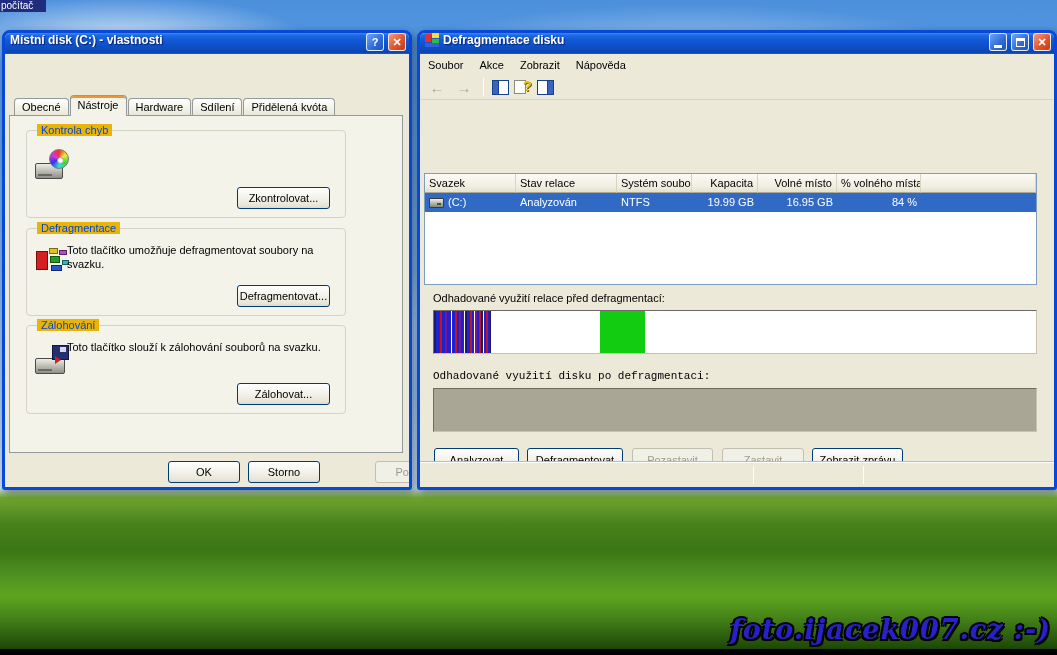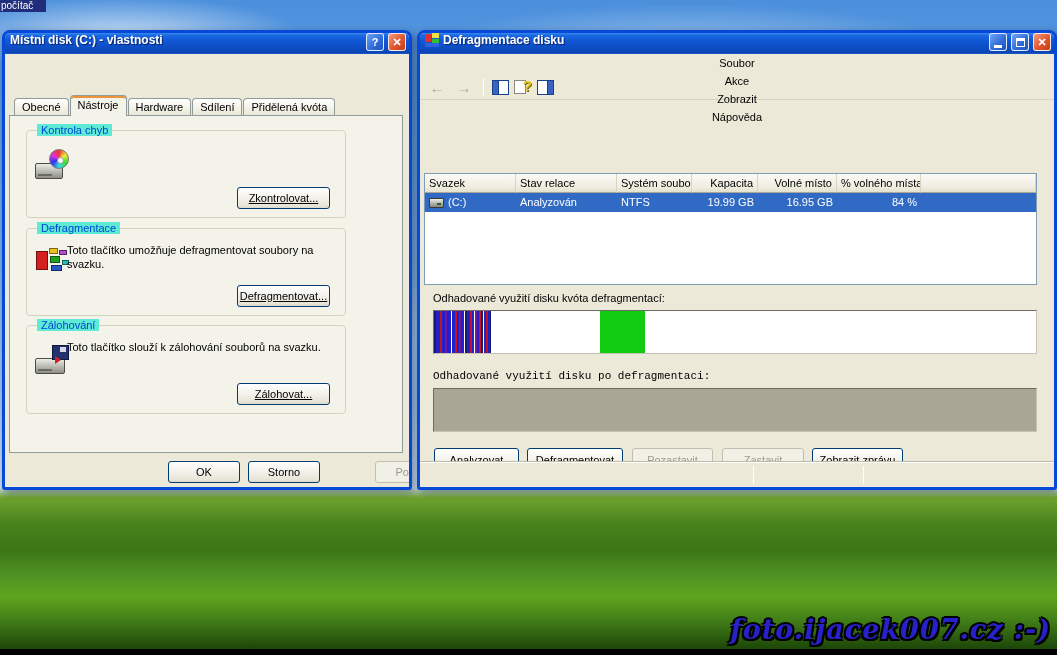--- a/index.html
+++ b/index.html
@@ -42,23 +42,23 @@
   #props { left:2px; top:30px; width:410px; height:460px; }
   .props-body { position:relative; width:100%; height:433px; }
   .tabs { position:absolute; left:5px; top:41px; height:21px; display:flex; align-items:flex-end; padding-left:4px; }
   .tab { height:18px; line-height:17px; padding:0 7px; border:1px solid #919B9C; border-bottom:none;
     border-radius:4px 4px 0 0; margin-right:1px; background:linear-gradient(180deg,#FFFFFF,#F2F1E6 60%,#E7E5D4); }
   .tab.active { height:21px; line-height:19px; background:#F4F3EA; position:relative; z-index:3;
     box-shadow:inset 0 3px 0 -1px #ED9438; }
   .tab-page { position:absolute; left:4px; top:61px; width:394px; height:338px;
     border:1px solid #919B9C; background:#F4F3EA; z-index:2; }
   .groupbox { position:absolute; left:16px; width:320px; border:1px solid #D5D2C2; border-radius:4px; }
-  .groupbox .gb-title { position:absolute; top:-7px; left:10px; background:#5eead4; padding:0 4px; color:#0046D5; }
+  .groupbox .gb-title { position:absolute; top:-7px; left:10px; background:#eab308; padding:0 4px; color:#0046D5; }
   .gb-text { position:absolute; left:40px; top:14px; width:258px; line-height:14px; }
-  .gb-btn { position:absolute; left:210px; bottom:8px; width:93px; height:22px;text-decoration:underline; }
+  .gb-btn { position:absolute; left:210px; bottom:8px; width:93px; height:22px; }
 
   .xp-btn { height:22px; border:1px solid #003C74; border-radius:3px; background:
     linear-gradient(180deg,#FFFFFF,#F4F3EC 45%,#E9E7DA 85%,#DDDACB); font-size:11px;
     display:flex; align-items:center; justify-content:center; }
   .xp-btn.disabled { color:#9D9A8F; border-color:#C3BFB0; background:#F1F0E7; }
 
   .footer-btns { position:absolute; top:407px; left:0; width:404px; height:22px; }
   .footer-btns .xp-btn { position:absolute; width:72px; }
 
   
@@ -72,21 +72,21 @@
     background:#F7F7F2; border:1px solid #999; }
   .frag-block { position:absolute; }
   .floppy { position:absolute; right:2px; top:1px; width:17px; height:15px; background:#25306E;
     border:1px solid #11173A; }
   .floppy::after { content:""; position:absolute; right:2px; top:1px; width:6px; height:5px; background:#D8D8E8; }
   .backup-arrow { position:absolute; right:10px; top:12px; width:0; height:0;
     border-left:6px solid #C22; border-top:4px solid transparent; border-bottom:4px solid transparent; }
 
   
   #defrag { left:417px; top:30px; width:640px; height:460px; }
-  .menubar { height:21px; display:flex; align-items:center; background:#ECE9D8;flex-direction:column; }
+  .menubar { height:21px; display:flex; align-items:center; background:#ECE9D8; }
   .menu-item { padding:0 8px; height:18px; line-height:18px; }
   .toolbar { height:25px; display:flex; align-items:center; padding-left:6px; gap:5px;
     background:#ECE9D8; border-bottom:1px solid #D8D4C0; }
   .tb-arrow { font-size:15px; font-weight:bold; color:#AEAA9C; width:22px; text-align:center; }
   .tb-sep { width:1px; height:18px; background:#C8C5B2; border-right:1px solid #fff; margin:0 3px; }
   .tb-pane { width:17px; height:15px; border:1px solid #16418C; background:#fff; position:relative; }
   .tb-pane .half { position:absolute; top:0; bottom:0; width:6px; background:#3A62C0; }
   .tb-pane.left .half { left:0; border-right:1px solid #16418C; }
   .tb-pane.right .half { right:0; border-left:1px solid #16418C; }
   .tb-help { width:18px; height:16px; position:relative; }
@@ -257,21 +257,21 @@
           </span>
           <span class="lv-cell c2">Analyzován</span>
           <span class="lv-cell c3">NTFS</span>
           <span class="lv-cell c4">19.99 GB</span>
           <span class="lv-cell c5">16.95 GB</span>
           <span class="lv-cell c6">84 %</span>
           <span class="lv-cell c7"></span>
         </div>
       </div>
 
-      <span class="bar-label" style="top:192px;">Odhadované využití disku kvóta defragmentací:</span>
+      <span class="bar-label" style="top:192px;">Odhadované využití relace před defragmentací:</span>
       <div class="usage-bar" id="bar-before" style="background: rgb(255, 255, 255);">
         <span class="stripes">
             <div class="stripe" style="width: 2px; background: rgb(25, 25, 112);"></div>
             <div class="stripe" style="width: 4px; background: rgb(32, 32, 204);"></div>
             <div class="stripe" style="width: 2px; background: rgb(192, 24, 24);"></div>
             <div class="stripe" style="width: 3px; background: rgb(32, 32, 204);"></div>
             <div class="stripe" style="width: 2px; background: rgb(112, 24, 152);"></div>
             <div class="stripe" style="width: 4px; background: rgb(32, 32, 204);"></div>
             <div class="stripe" style="width: 1px; background: rgb(255, 255, 255);"></div>
             <div class="stripe" style="width: 3px; background: rgb(32, 32, 204);"></div>

